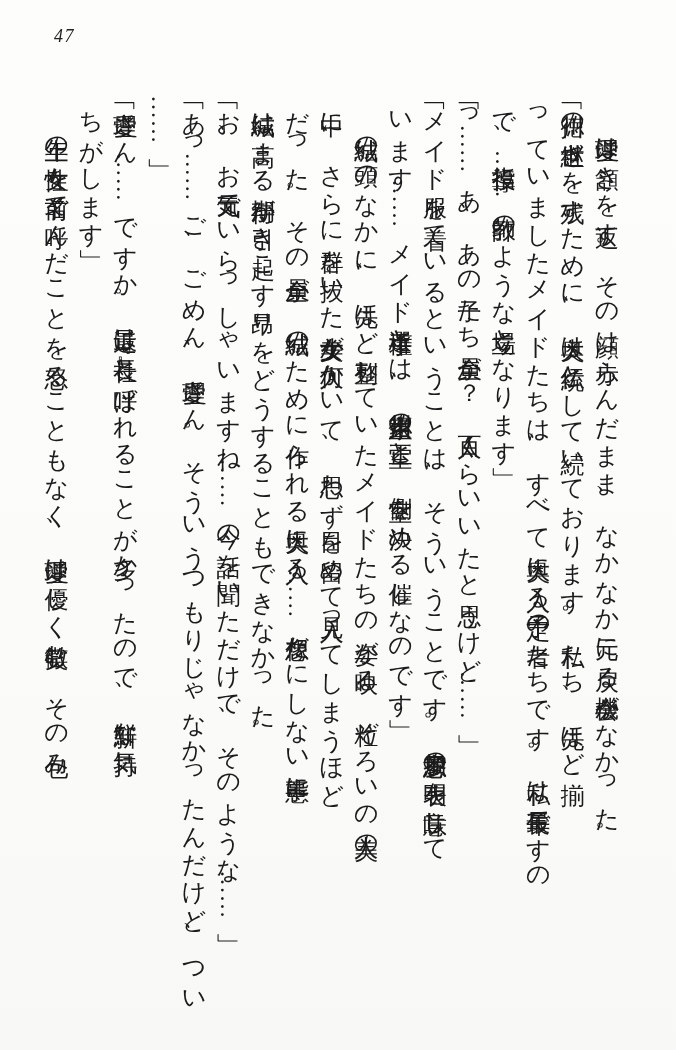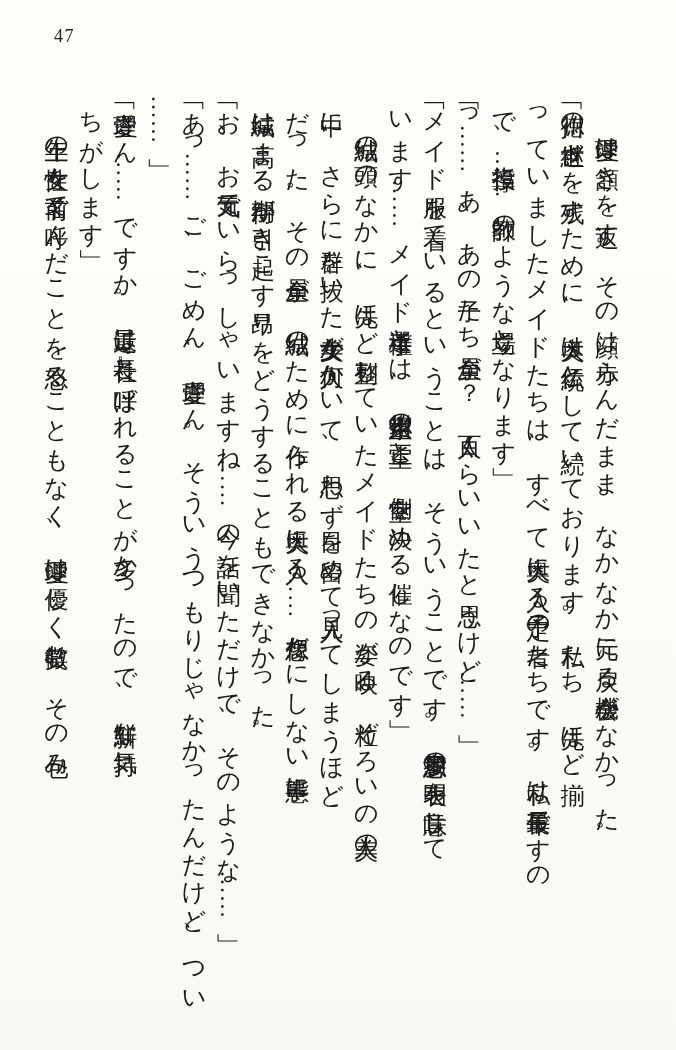--- a/index.html
+++ b/index.html
@@ -14,20 +14,21 @@
     margin: 0 auto;
     background: linear-gradient(180deg, #fdfdfc 0%, #fbfbf9 55%, #f8f8f6 100%);
     overflow: hidden;
     font-family: "Liberation Serif", "DejaVu Serif", serif;
   }
   .folio {
     position: absolute;
     top: 26px;
     left: 54px;
     font-size: 18px;
+    font-style: italic;
     letter-spacing: 1.5px;
     color: #222220;
     font-family: "Liberation Serif", "DejaVu Serif", serif;
     text-align: right;
   }
   .text-block {
     position: absolute;
     top: 95px;
     right: 52px;
     height: 945px;

